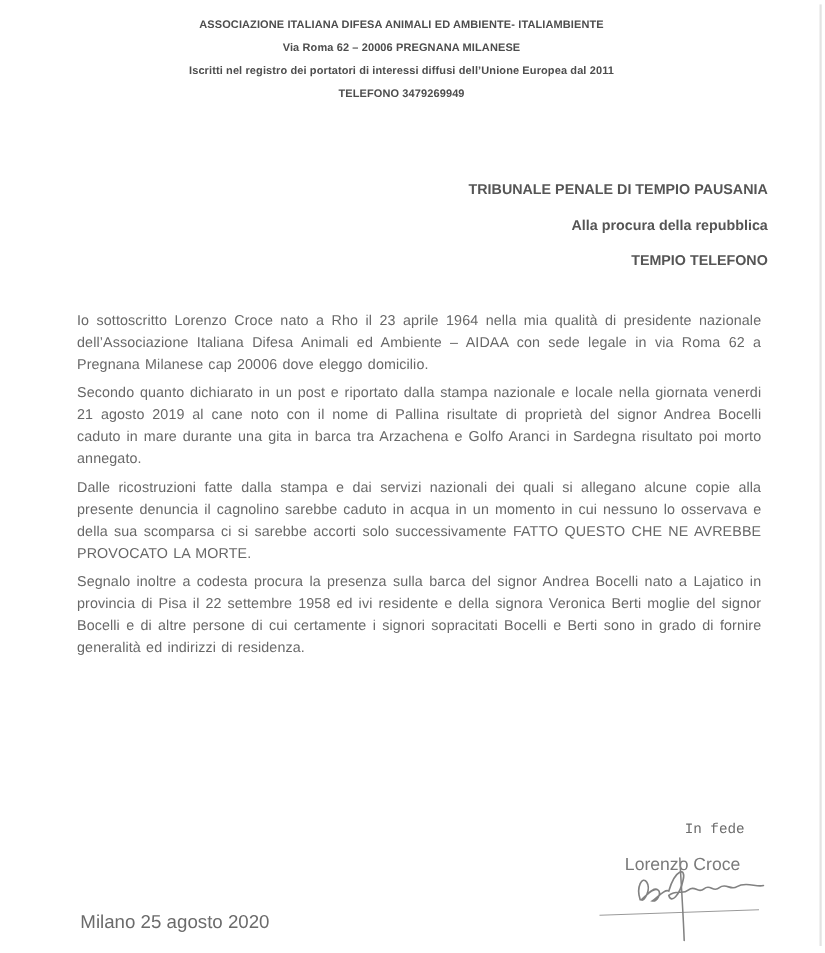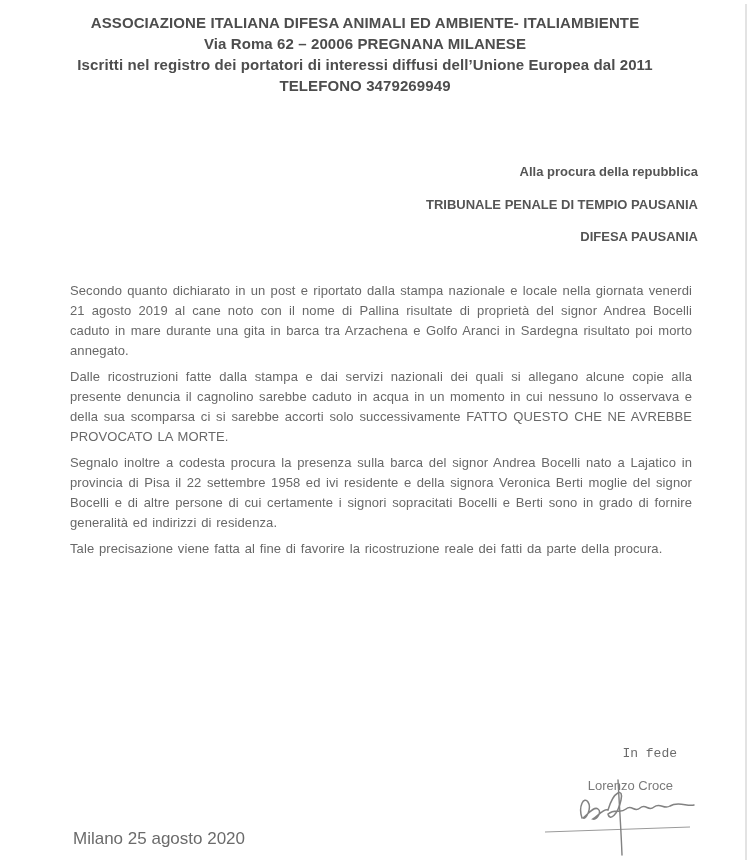--- a/index.html
+++ b/index.html
@@ -17,21 +17,21 @@
     inset: 0;
     filter: blur(0.3px);
   }
   .letterhead {
     position: absolute;
     top: 12px;
     left: 0;
     right: 20px;
     text-align: center;
     font-weight: bold;
-    font-size: 15px;
+    font-size: 10px;
     line-height: 21px;
     color: #4d4d4d;
     letter-spacing: 0.1px;
   }
   .recipient {
     position: absolute;
     top: 156px;
     right: 52px;
     text-align: right;
     font-weight: bold;
@@ -57,21 +57,21 @@
     top: 746px;
     right: 73px;
     font-size: 13px;
     color: #6b6b6b;
     font-family: Liberation Mono, monospace;
   }
   .signer-name {
     position: absolute;
     top: 778px;
     right: 77px;
-    font-size: 13px;
+    font-size: 16px;
     color: #7a7a7a;
   }
   .signature-svg {
     position: absolute;
     left: 540px;
     top: 776px;
   }
   .dateline {
     position: absolute;
     left: 73px;
@@ -95,30 +95,30 @@
   <div class="scan">
 
     <div class="letterhead">
       <div>ASSOCIAZIONE ITALIANA DIFESA ANIMALI ED AMBIENTE- ITALIAMBIENTE</div>
       <div>Via Roma 62 – 20006 PREGNANA MILANESE</div>
       <div>Iscritti nel registro dei portatori di interessi diffusi dell’Unione Europea dal 2011</div>
       <div>TELEFONO 3479269949</div>
     </div>
 
     <div class="recipient">
+      <div>TRIBUNALE PENALE DI TEMPIO PAUSANIA</div>
       <div>Alla procura della repubblica</div>
-      <div>TRIBUNALE PENALE DI TEMPIO PAUSANIA</div>
-      <div>DIFESA PAUSANIA</div>
+      <div>TEMPIO TELEFONO</div>
     </div>
 
     <div class="body-text">
+      <p>Io sottoscritto Lorenzo Croce nato a Rho il 23 aprile 1964 nella mia qualità di presidente nazionale dell’Associazione Italiana Difesa Animali ed Ambiente – AIDAA con sede legale in via Roma 62 a Pregnana Milanese cap 20006 dove eleggo domicilio.</p>
       <p>Secondo quanto dichiarato in un post e riportato dalla stampa nazionale e locale nella giornata venerdi 21 agosto 2019 al cane noto con il nome di Pallina risultate di proprietà del signor Andrea Bocelli caduto in mare durante una gita in barca tra Arzachena e Golfo Aranci in Sardegna risultato poi morto annegato.</p>
       <p>Dalle ricostruzioni fatte dalla stampa e dai servizi nazionali dei quali si allegano alcune copie alla presente denuncia il cagnolino sarebbe caduto in acqua in un momento in cui nessuno lo osservava e della sua scomparsa ci si sarebbe accorti solo successivamente FATTO QUESTO CHE NE AVREBBE PROVOCATO LA MORTE.</p>
       <p>Segnalo inoltre a codesta procura la presenza sulla barca del signor Andrea Bocelli nato a Lajatico in provincia di Pisa il 22 settembre 1958 ed ivi residente e della signora Veronica Berti moglie del signor Bocelli e di altre persone di cui certamente i signori sopracitati Bocelli e Berti sono in grado di fornire generalità ed indirizzi di residenza.</p>
-      <p>Tale precisazione viene fatta al fine di favorire la ricostruzione reale dei fatti da parte della procura.</p>
     </div>
 
     <div class="in-fede">In fede</div>
     <div class="signer-name">Lorenzo Croce</div>
 
     <svg class="signature-svg" width="160" height="90" viewBox="0 0 160 90" xmlns="http://www.w3.org/2000/svg">
       <path d="M 5 56 L 150 51" fill="none" stroke="#9a9a9a" stroke-width="1"></path>
       <path d="M 78 4 C 79 24 81 52 82 79" fill="none" stroke="#828282" stroke-width="1.4" stroke-linecap="round"></path>
       <path d="M 42 42 C 38 30 44 20 48 26 C 52 32 46 44 43 42
                C 48 38 54 30 58 33 C 62 36 57 44 53 43

